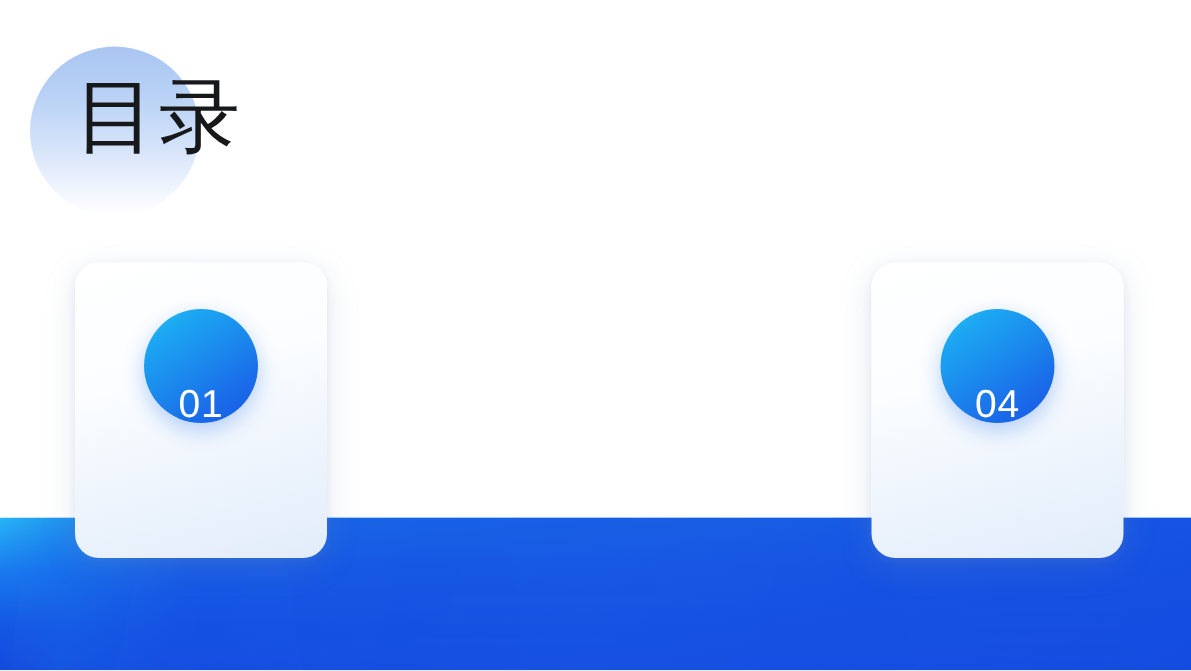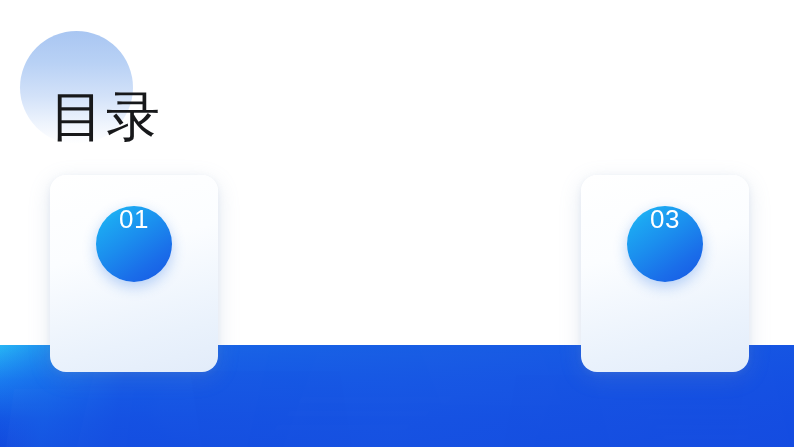--- a/index.html
+++ b/index.html
@@ -35,21 +35,20 @@
                 #ffffff 100%);
     z-index: 1;
   }
 
   
   .title-block {
     position: absolute;
     left: 50px;
     top: 48px;
     z-index: 2;
-    margin-top: 39px;
   }
   .title-cn {
     font-family: "DejaVu Serif", "Liberation Serif", serif;
     font-size: 54px;
     line-height: 60px;
     color: #17181a;
     letter-spacing: 2px;
     font-weight: 400;
     white-space: nowrap;
   }
@@ -162,21 +161,21 @@
     left: 50%;
     top: 31px;
     transform: translateX(-50%);
     width: 76px;
     height: 76px;
     border-radius: 50%;
     background: linear-gradient(145deg, #23c0f5 0%, #1cа8f2 18%, #1c92ef 42%, #1a6fe9 72%, #1657e4 100%);
     background: linear-gradient(145deg, #24c2f6 0%, #1ca6f2 20%, #1b8eee 44%, #1a6de9 74%, #1657e4 100%);
     box-shadow: 0 5px 14px rgba(25,105,230,0.30);
     display: flex;
-    align-items: flex-start;
+    align-items: flex-end;
     justify-content: center;
   }
   .badge-num {
     font-family: "Liberation Sans", sans-serif;
     font-size: 26px;
     font-weight: 400;
     color: #ffffff;
     letter-spacing: 0.5px;
     line-height: 1;
     user-select: none;
@@ -221,18 +220,18 @@
     <div class="card c1">
       <div class="badge">
         <span class="badge-num">01</span>
       </div>
     </div>
 
 
 
     <div class="card c4">
       <div class="badge">
-        <span class="badge-num">03</span>
+        <span class="badge-num">04</span>
       </div>
     </div>
 
   </div>
 </div>
 
 </body></html>

